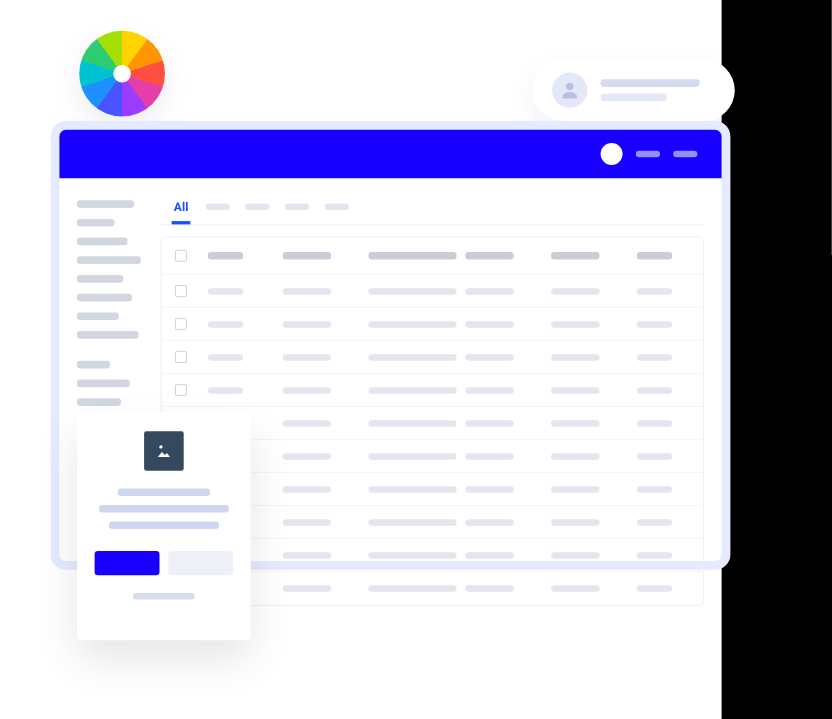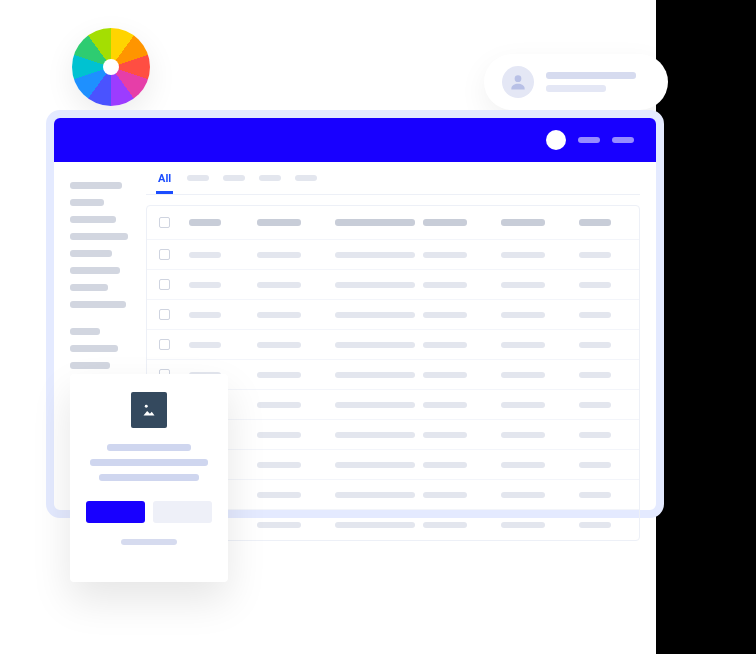--- a/index.html
+++ b/index.html
@@ -120,21 +120,21 @@
     flex-direction: column;
     gap: 10px;
   }
   .sidebar .item {
     height: 7px;
     background: #d2d6e0;
     border-radius: 3px;
   }
   .content {
     flex: 1;
-    padding: 8px 16px 16px 0;
+    padding: 18px 16px 16px 0;
   }
   .tabs {
     display: flex;
     gap: 14px;
     align-items: center;
     border-bottom: 1px solid #edf0f7;
     padding-bottom: 8px;
     padding-left: 10px;
   }
   .tab {

